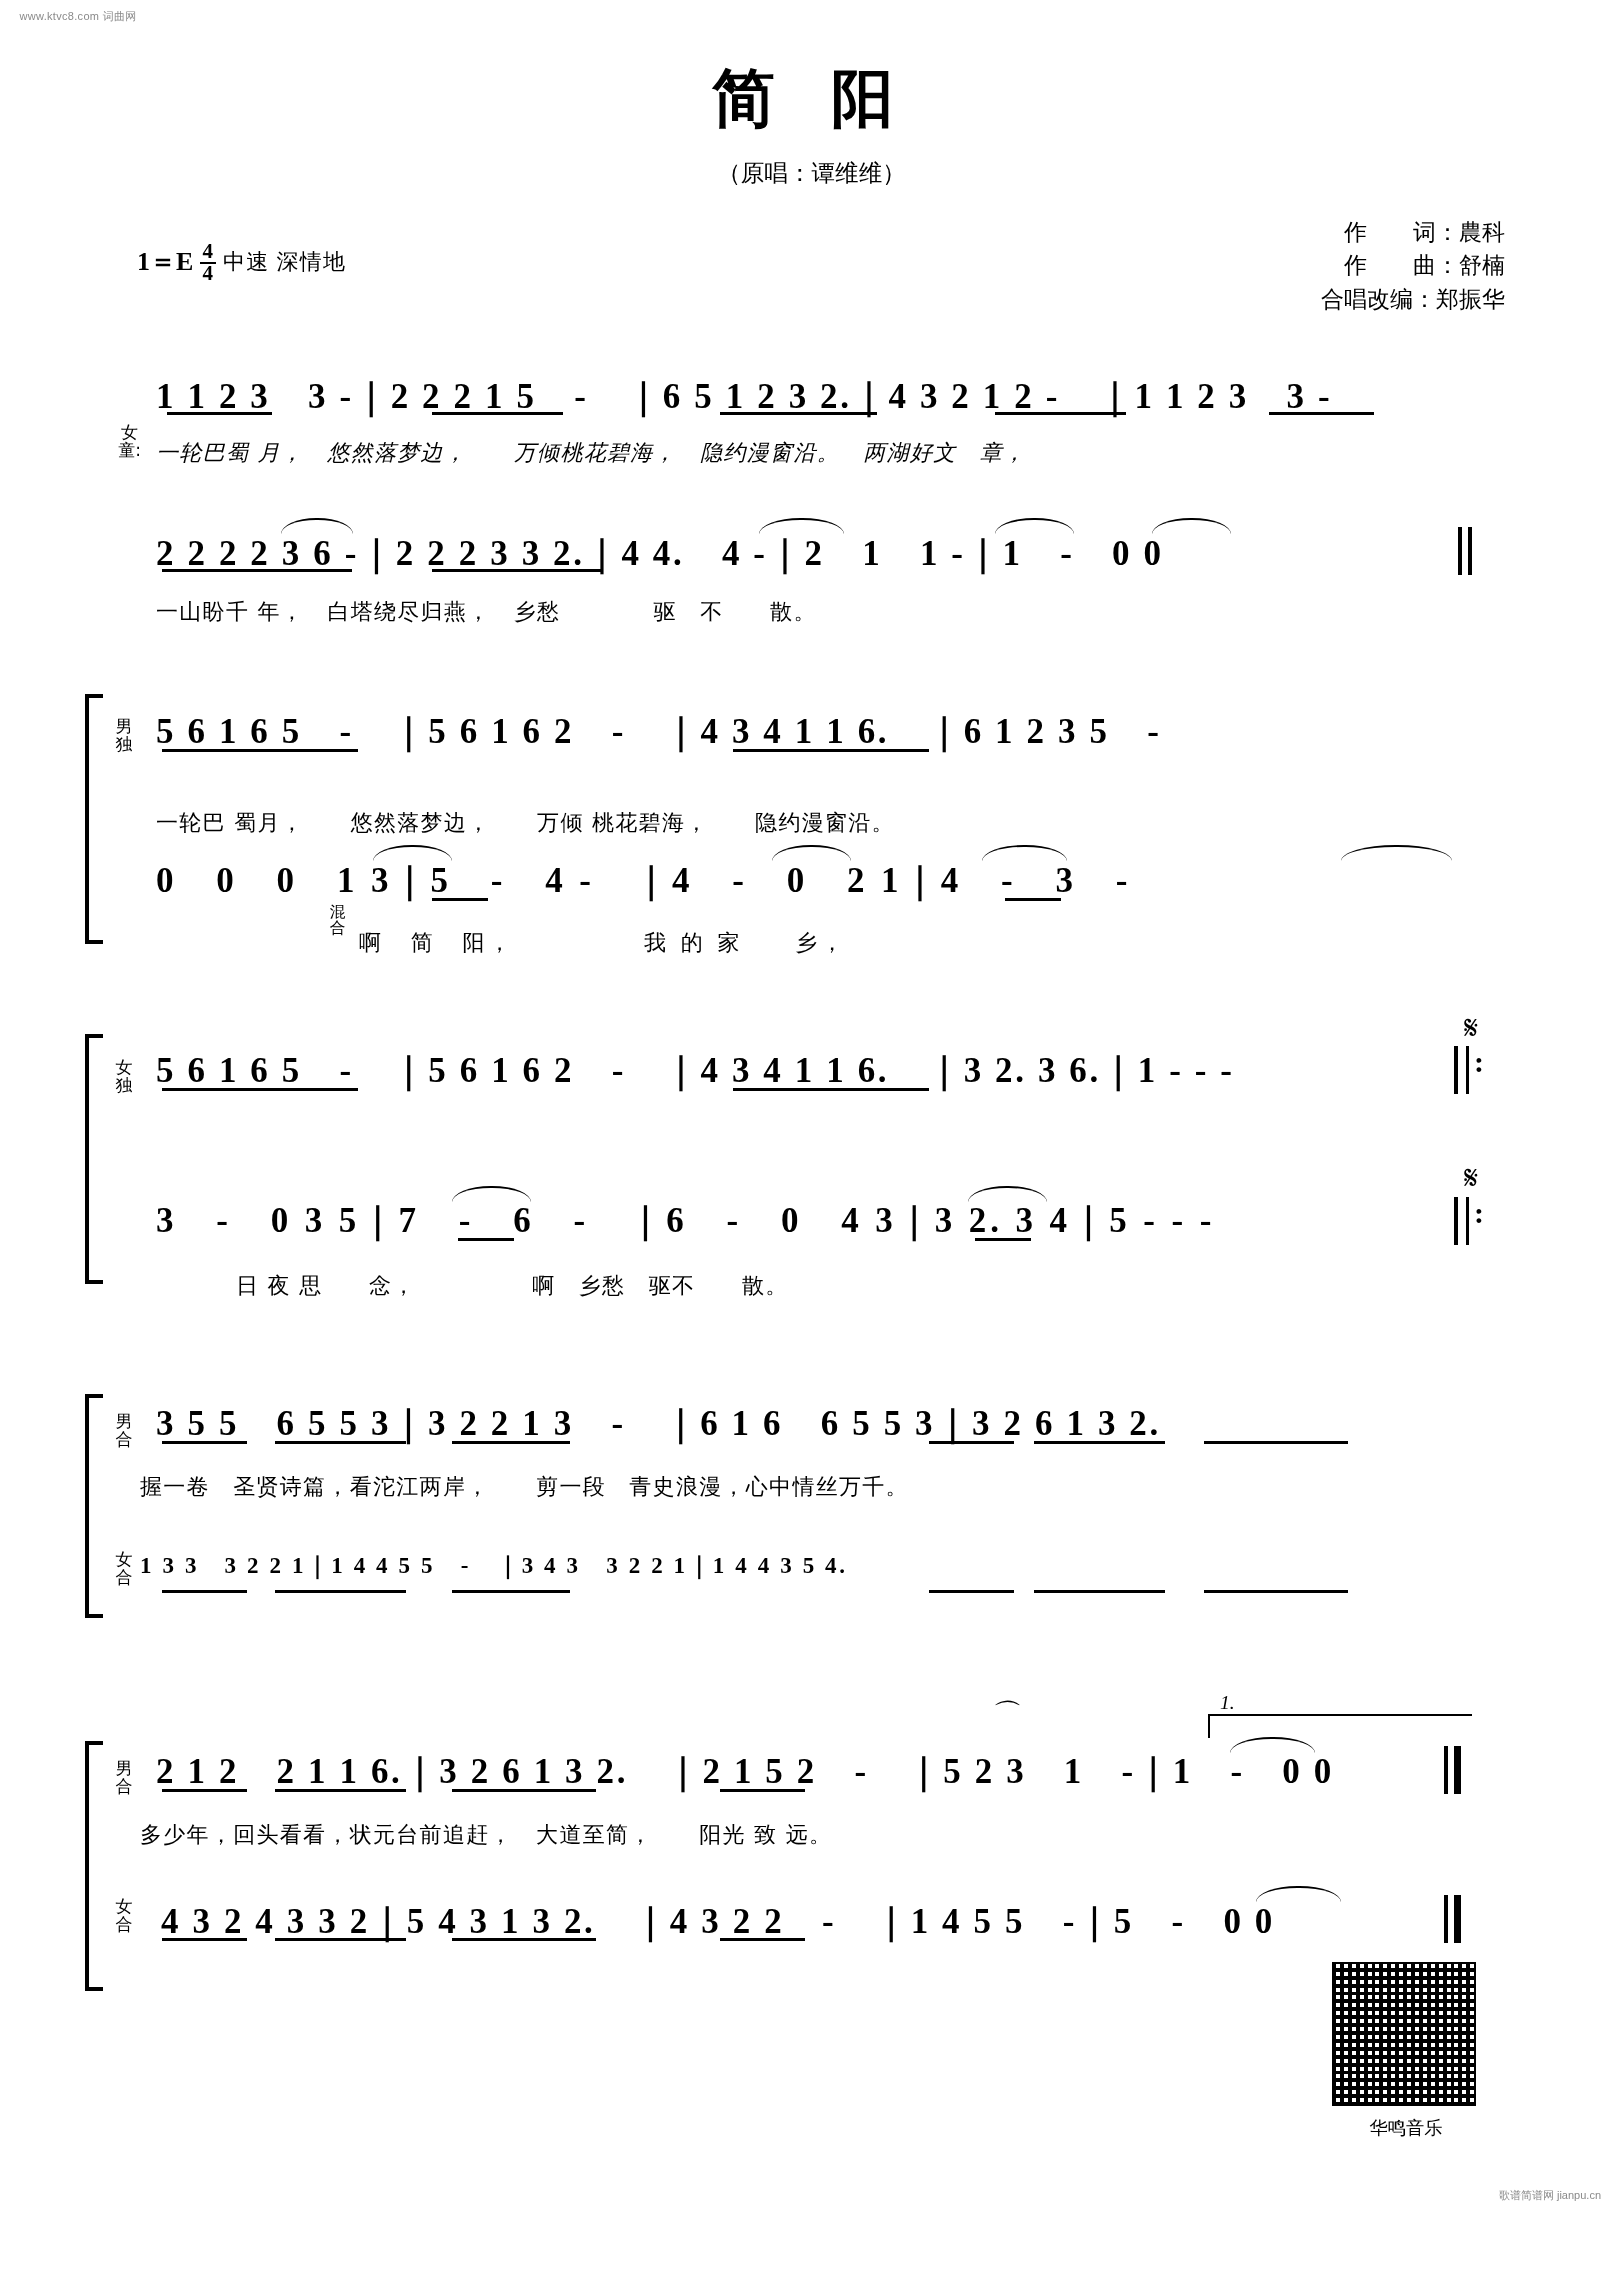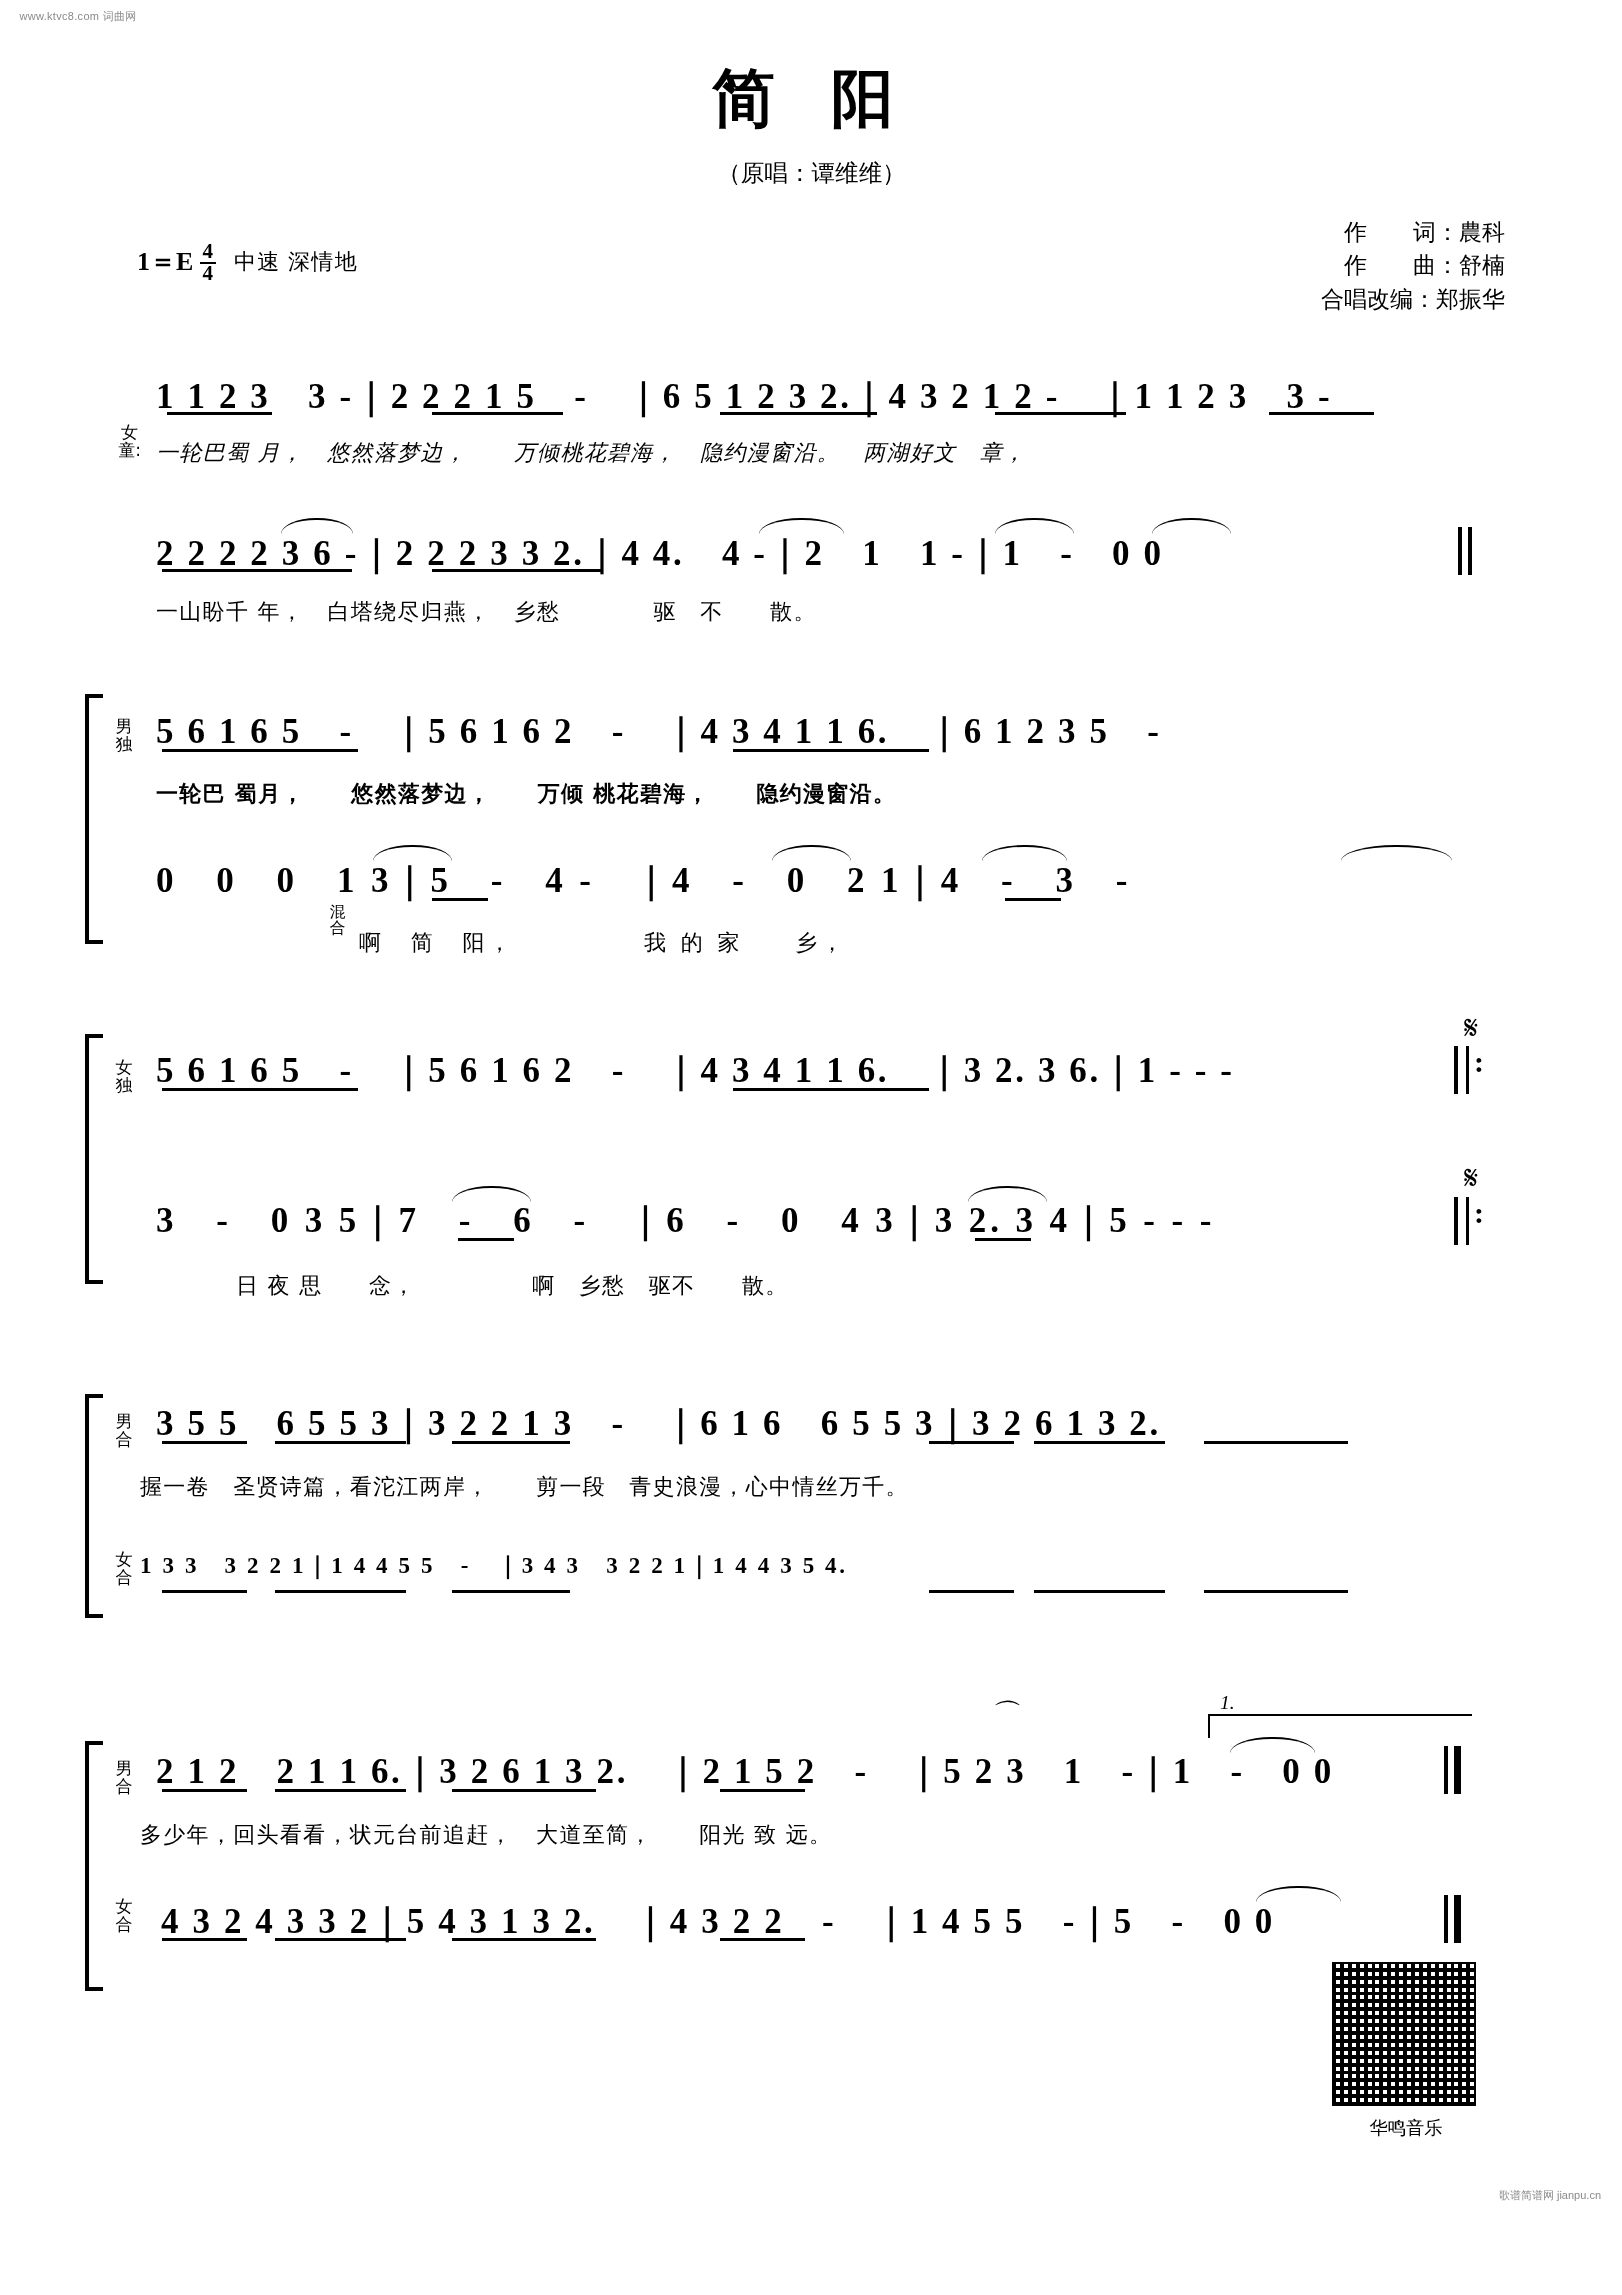--- a/index.html
+++ b/index.html
@@ -82,22 +82,22 @@
     font-size: 21px;
     margin: 0 6.5px;
     position: relative;
     top: 1.3px;
   }
   .keyblock .frac .num { display:block; border-bottom: 2px solid #000; padding: 0 2.6px;}
   .keyblock .frac .den { display:block; padding: 0 2.6px;}
   .keyblock .tempo {
     font-size: 22px;
     font-weight: normal;
-    font-family: Liberation Sans, sans-serif;
-    margin-left: 12px;
+    font-family: Liberation Serif, serif;
+    margin-left: 1px;
     letter-spacing: 1.3px;
   }
 
   
   .credits {
     position: absolute;
     right: 118px;
     top: 216px;
     font-size: 23px;
     line-height: 1.45;
@@ -250,21 +250,21 @@
   <div class="slur" style="left:995px; top:518px; width:79px;"></div>
   <div class="slur" style="left:1152px; top:518px; width:79px;"></div>
   <div class="dblbar" style="left:1458px; top:527px; height:48px; width:3.9px;"></div>
   <div class="dblbar" style="left:1468px; top:527px; height:48px; width:3.9px;"></div>
 
   <div class="bracket" style="left:85px; top:694px; height:242px;"></div>
 
   <div class="partlabel" style="left:105px; top:718px; width:38px;">男
 独</div>
   <div class="notes" style="left:156px; top:708px; font-size:35px; letter-spacing:2.6px;">5 6 1 6 5　-　｜5 6 1 6 2　-　｜4 3 4 1 1 6.　｜6 1 2 3 5　-</div>
-  <div class="lyrics" style="left:156px; top:779px; letter-spacing:1.3px;font-weight:bold;">一轮巴 蜀月，　　悠然落梦边，　　万倾 桃花碧海，　　隐约漫窗沿。</div>
+  <div class="lyrics" style="left:156px; top:808px; letter-spacing:1.3px;">一轮巴 蜀月，　　悠然落梦边，　　万倾 桃花碧海，　　隐约漫窗沿。</div>
   <div class="tiebar" style="left:162px; top:749px; width:196px;"></div>
   <div class="tiebar" style="left:733px; top:749px; width:196px;"></div>
 
   <div class="partlabel" style="left:319px; top:904px; width:37px; font-size:15.7px;">混
 合</div>
   <div class="notes" style="left:156px; top:857px; font-size:35px; letter-spacing:3.9px;">0　0　0　1 3｜5　-　4 -　｜4　-　0　2 1｜4　-　3　-</div>
   <div class="lyrics" style="left:359px; top:928px; letter-spacing:3.9px;">啊　简　阳，　　　　　我 的 家　　乡，</div>
   <div class="slur" style="left:373px; top:845px; width:79px;"></div>
   <div class="slur" style="left:772px; top:845px; width:79px;"></div>
   <div class="slur" style="left:982px; top:845px; width:85px;"></div>

